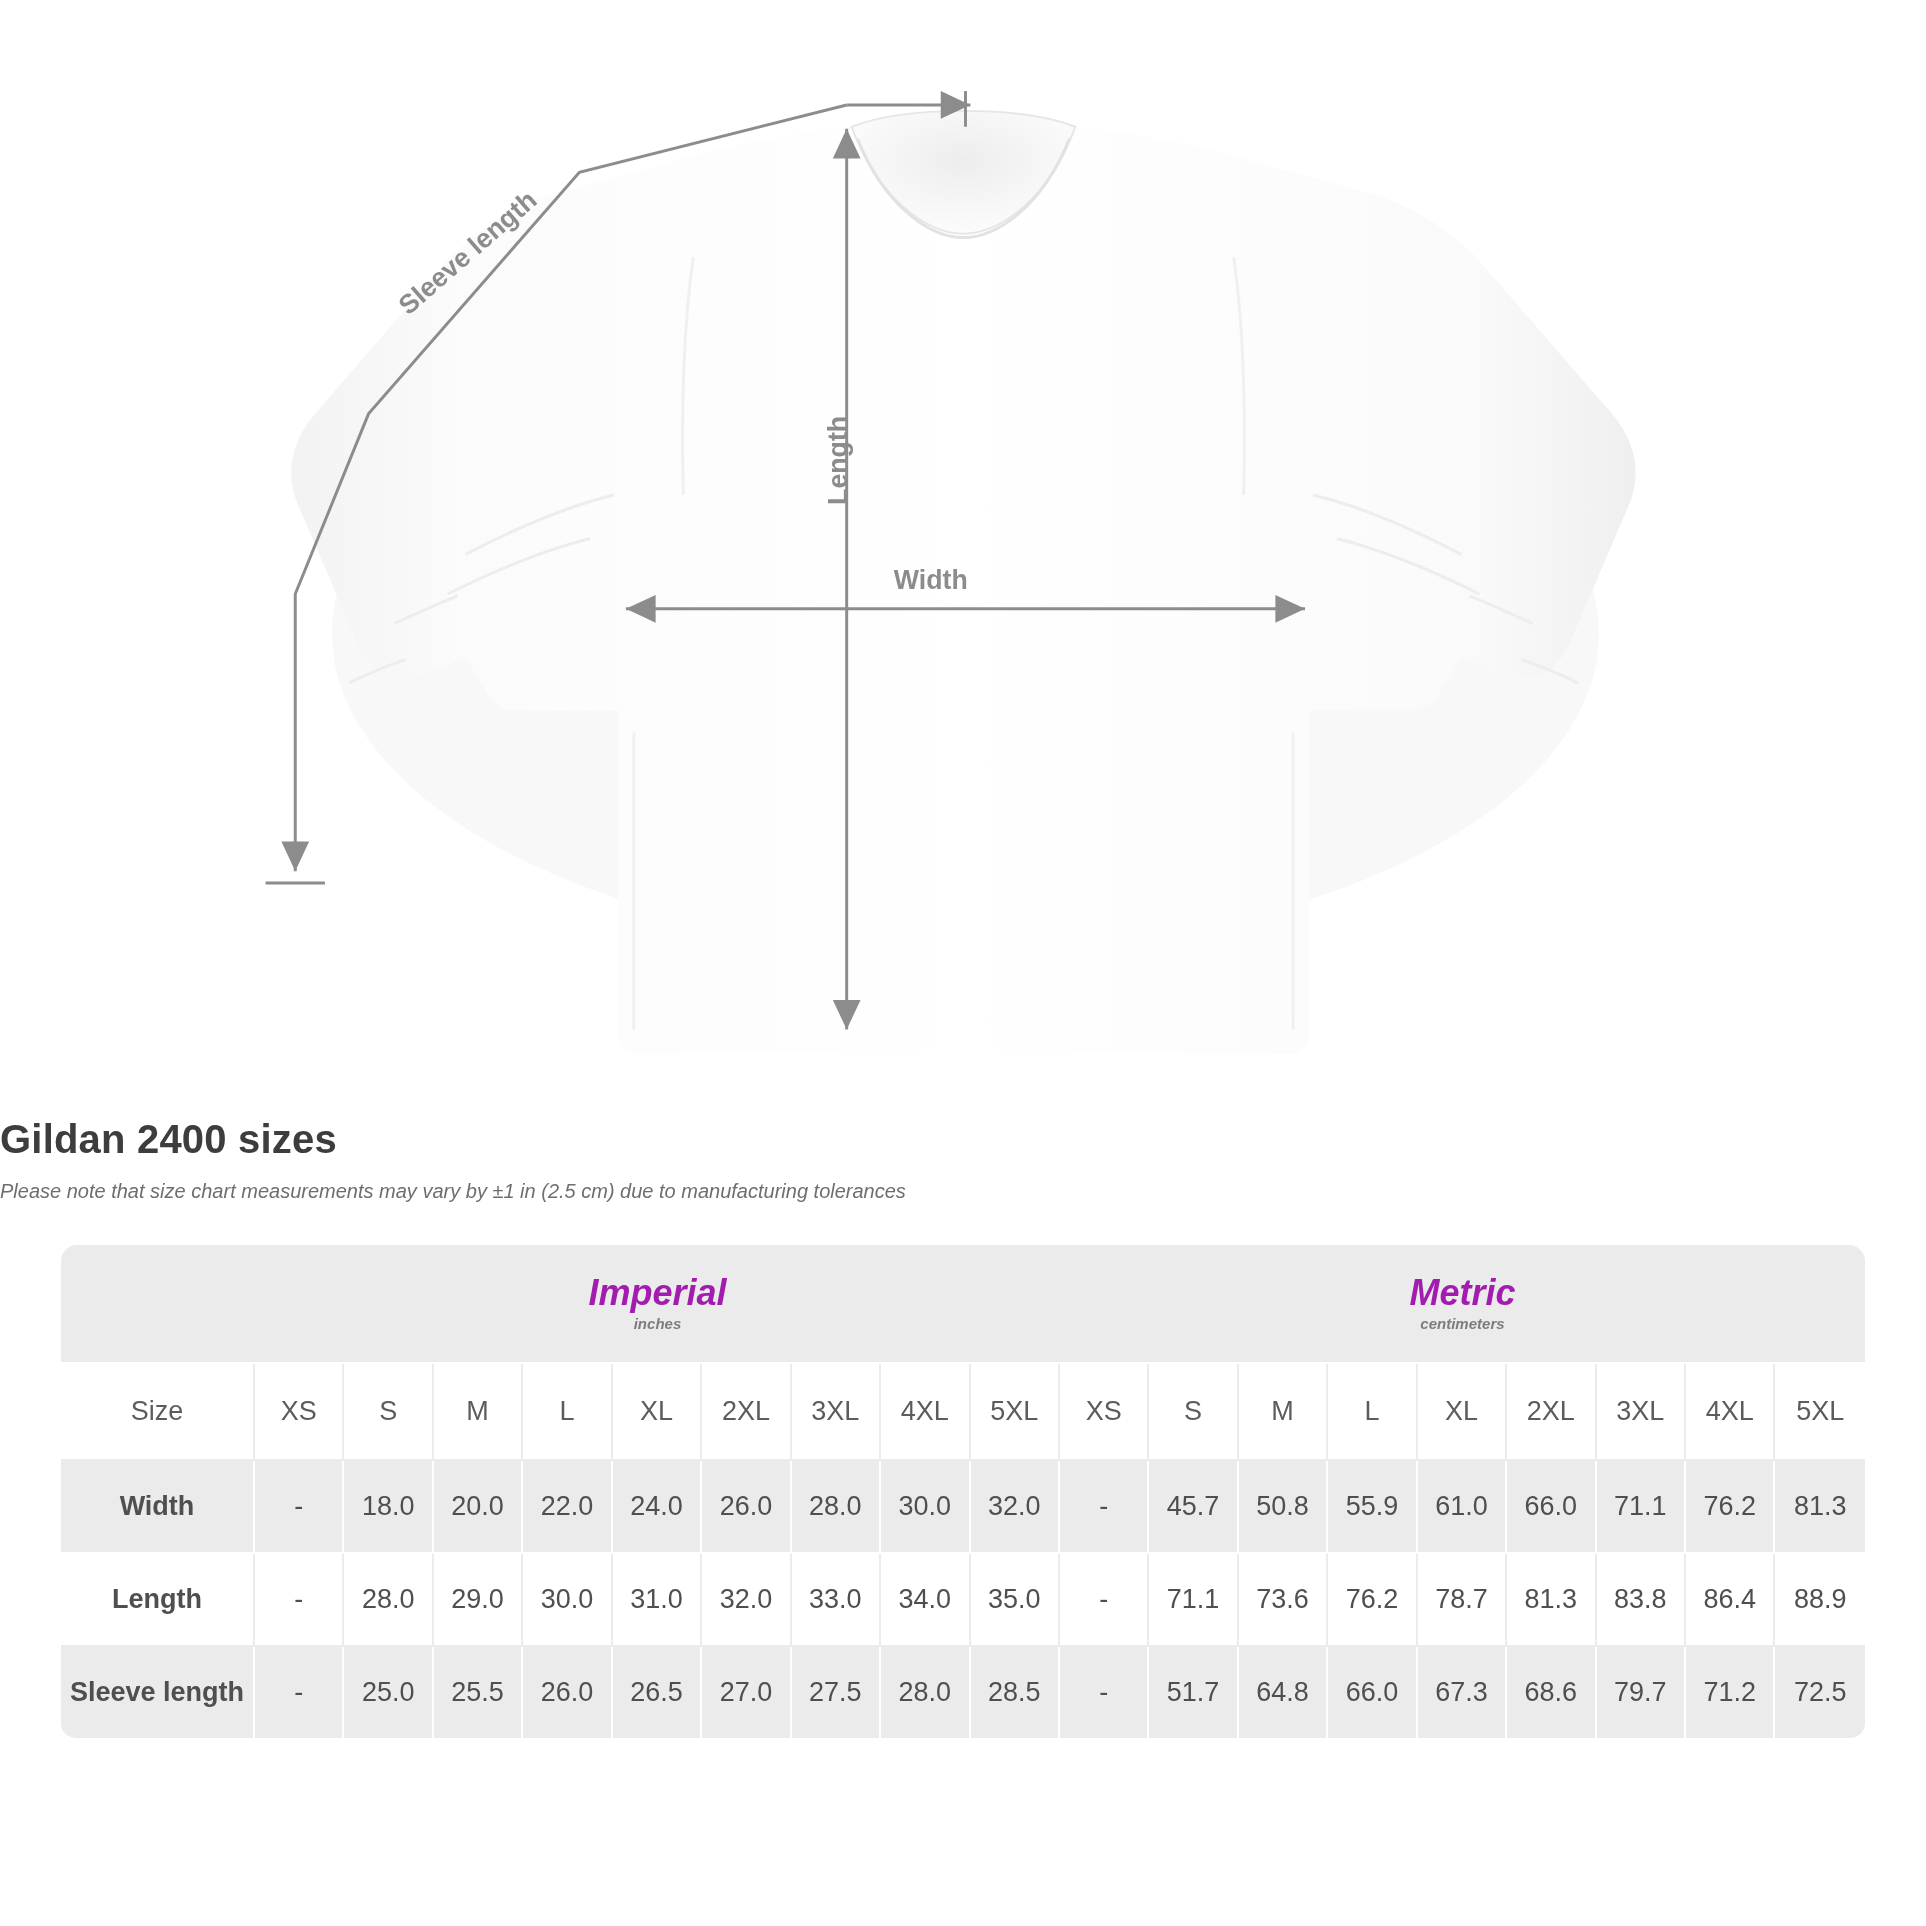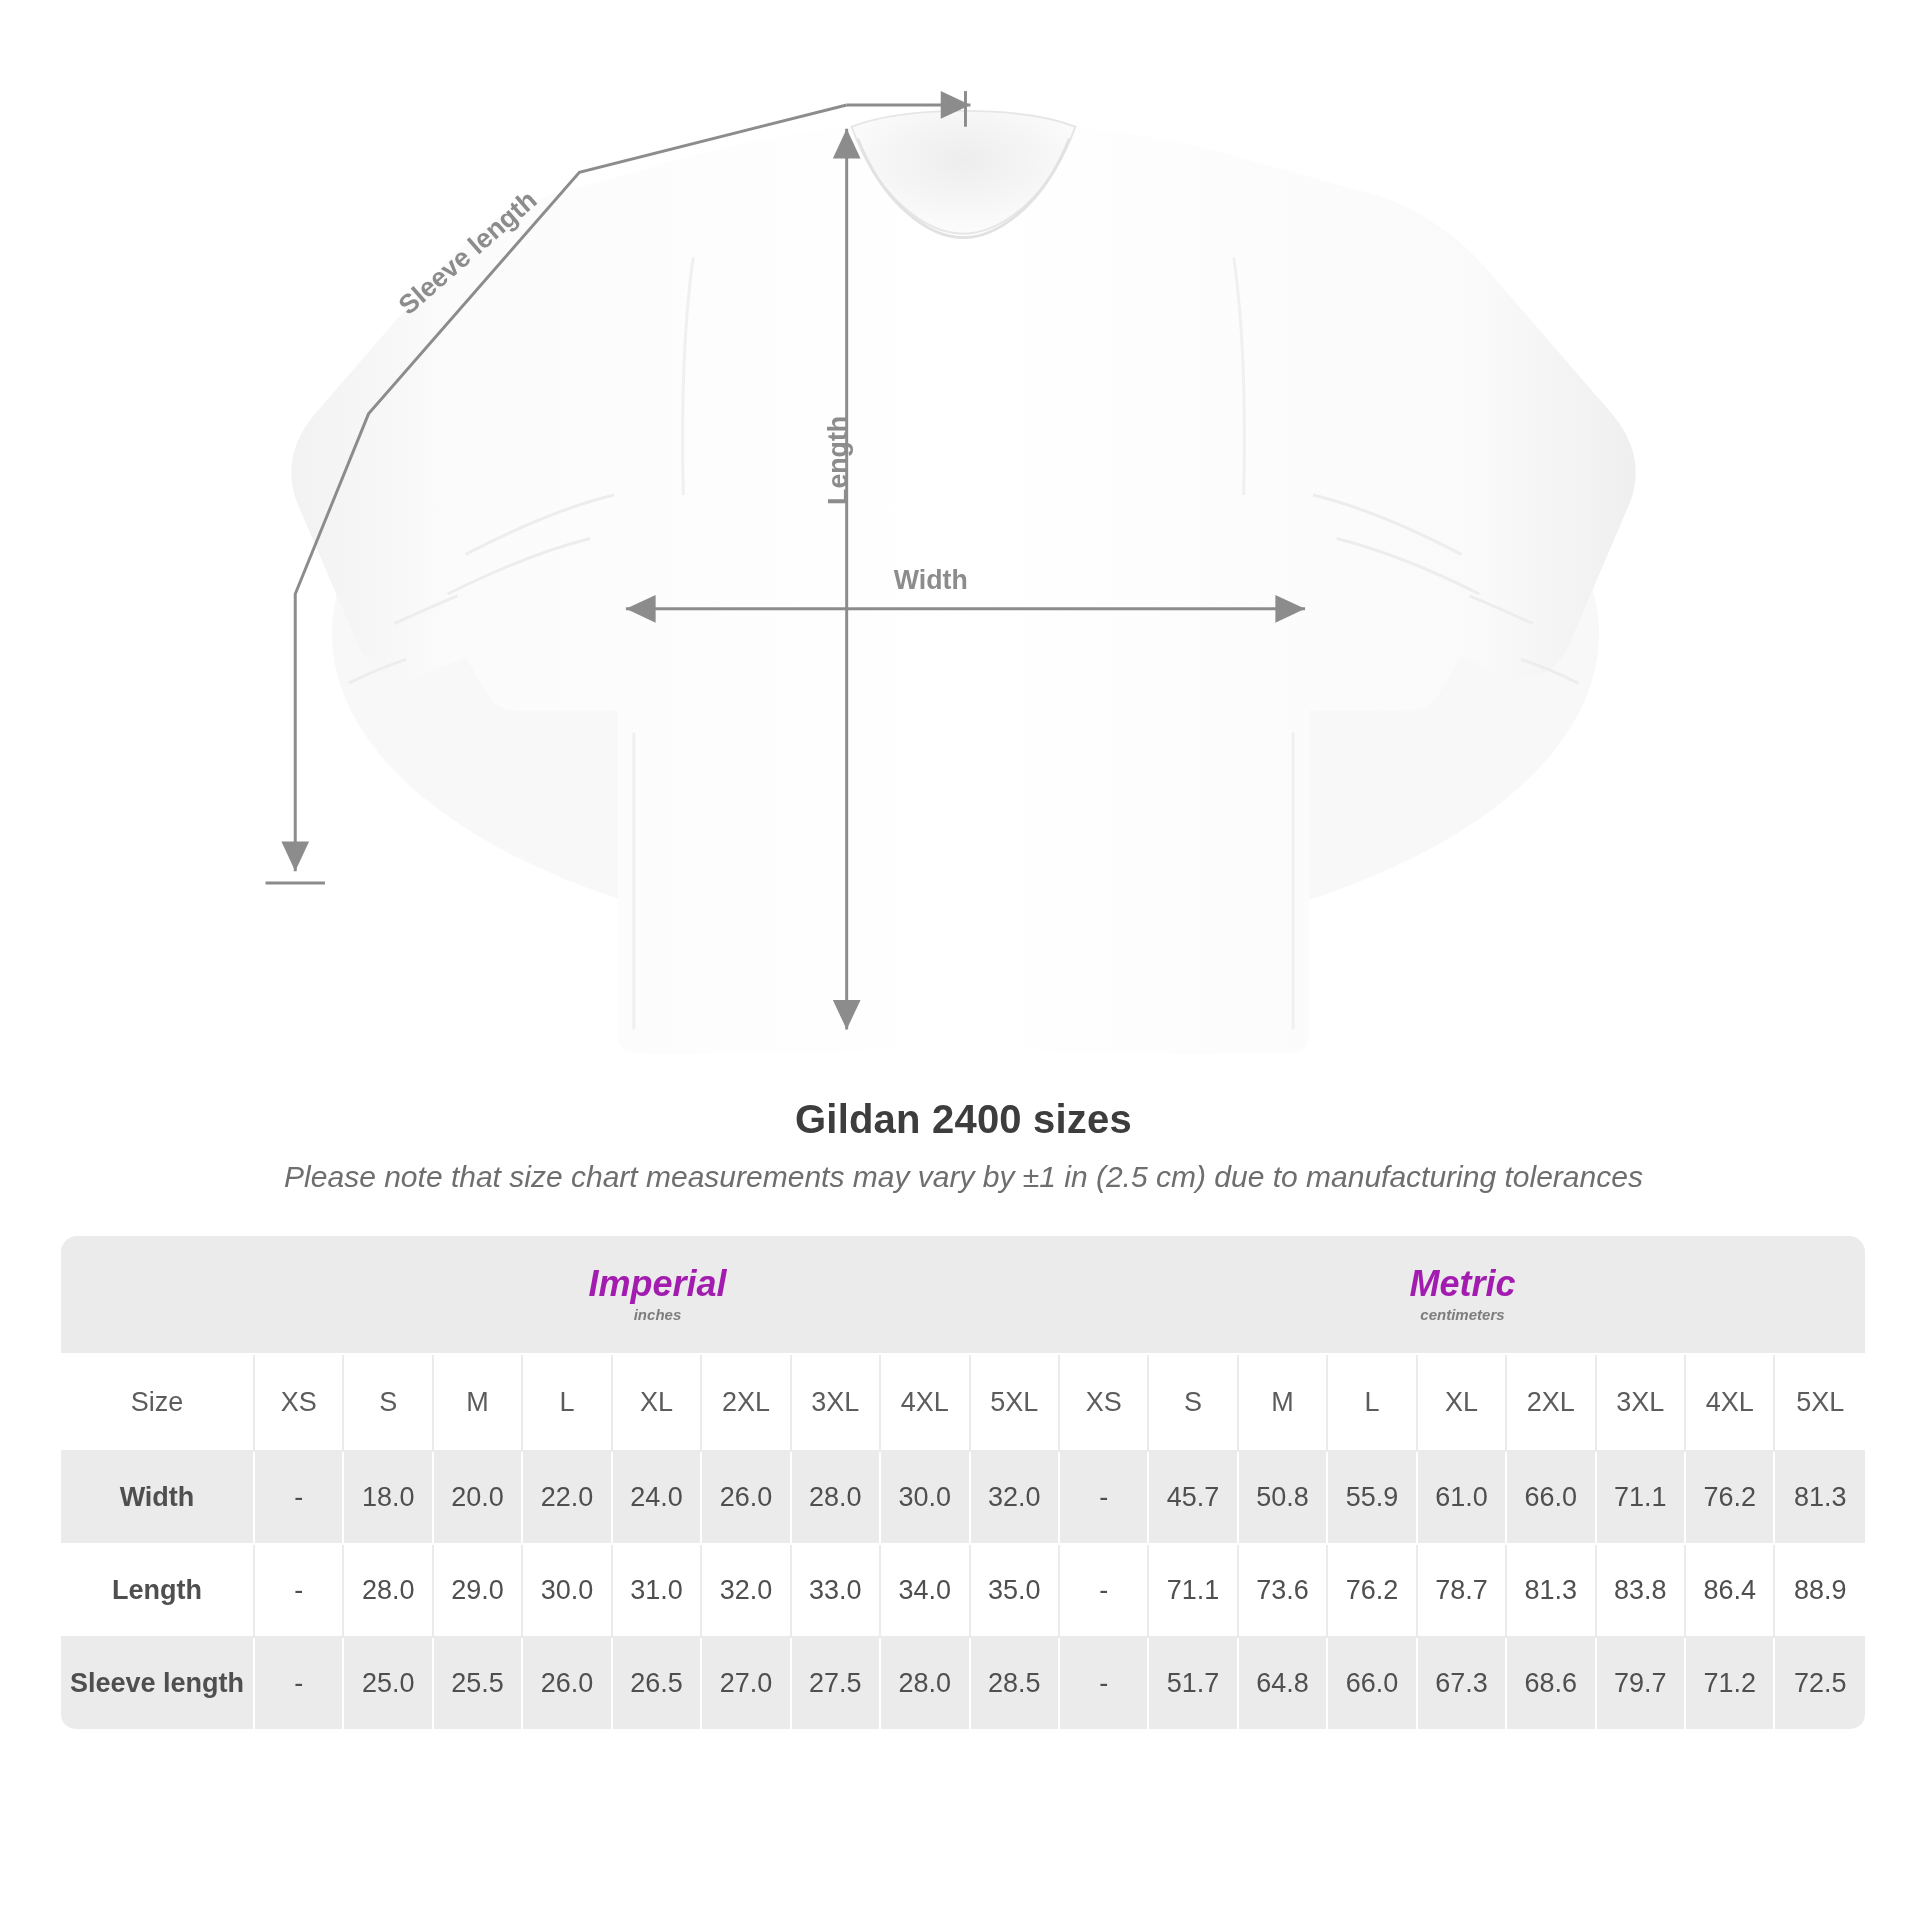--- a/index.html
+++ b/index.html
@@ -23,32 +23,32 @@
     height: 1089px;
   }
   #shirt-svg {
     position: absolute;
     top: 0;
     left: 0;
   }
 
   
   #title-block {
-    text-align: center;
-    margin-top: 8px;
+    text-align: left;
+    margin-top: 28px;
   }
   #chart-title {
     font-size: 40px;
     font-weight: bold;
     color: #3d3d3d;
     margin: 0 0 18px 0;
     letter-spacing: 0.2px;
   }
   #chart-note {
-    font-size: 30px;
+    font-size: 20px;
     font-style: italic;
     color: #6e6e6e;
     margin: 0;
   }
 
   
   #table-wrap {
     margin: 42px 61px 0 61px;
   }
   table {

